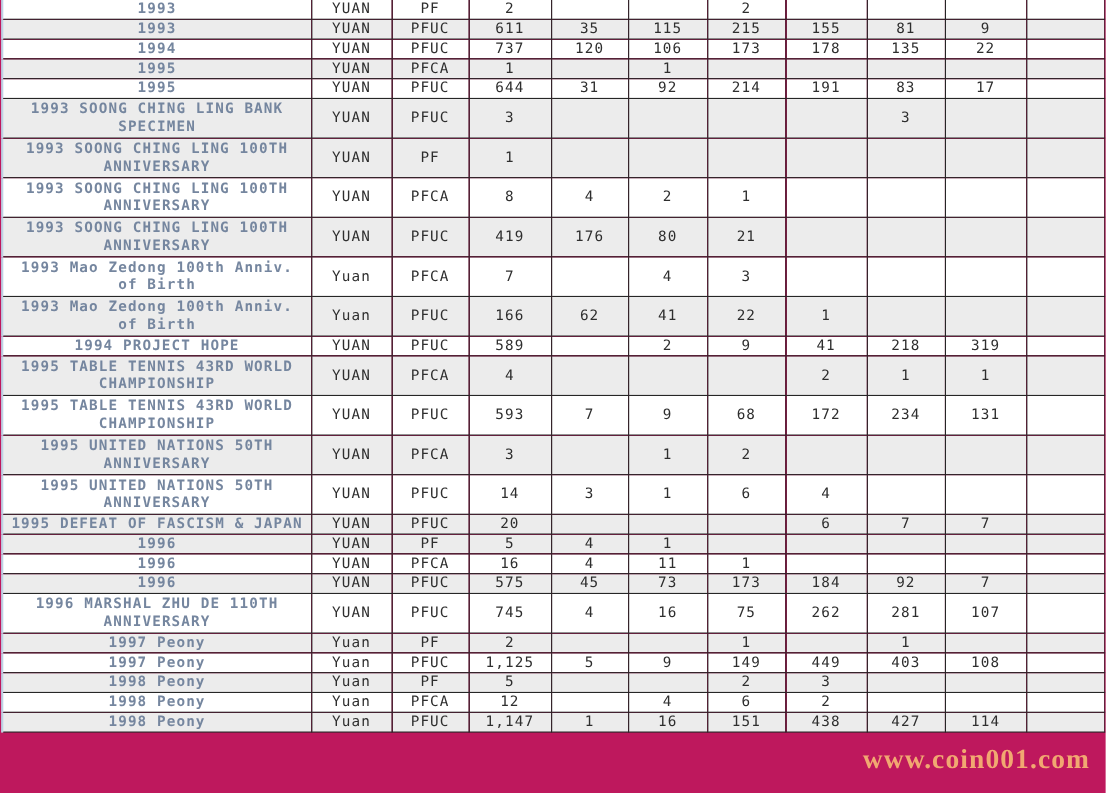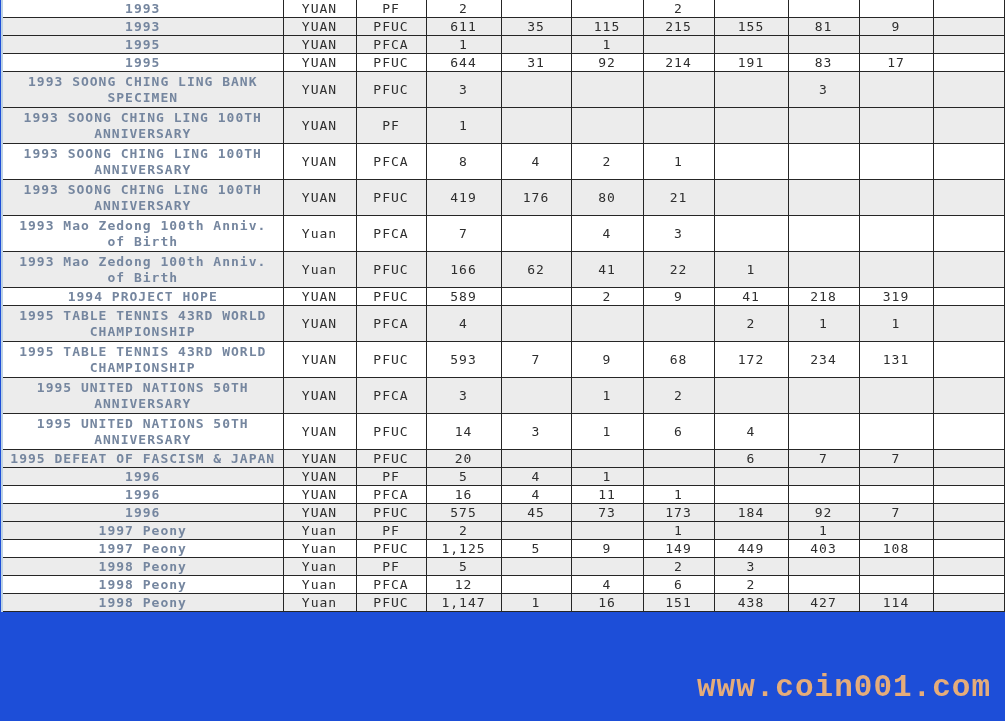--- a/index.html
+++ b/index.html
@@ -13,21 +13,21 @@
   html,body{margin:0;padding:0;}
   body{
     font-family:"DejaVu Sans Mono","Liberation Mono",monospace;
     background:#ffffff;
   }
   .page{
     position:relative;
     width:1005px;
     height:721px;
     overflow:hidden;
-    background:#1d4ed8;
+    background:#be185d;
   }
   table.census{
     border-collapse:collapse;
     table-layout:fixed;
     width:1002px;
     margin-left:1px;
     margin-top:-1px;
   }
   table.census td{
     border:1px solid var(--grid-color);
@@ -49,23 +49,23 @@
     line-height:16px;
   }
   tr.single{height:18px;}
   tr.tall{height:36px;border-radius:18px;}
   tr.alt td{background:var(--alt-row);}
   tr:not(.alt) td{background:#ffffff;}
   .watermark{
     position:absolute;
     right:14px;
     bottom:16px;
-    font-family:Liberation Mono, monospace;
+    font-family:Liberation Serif, serif;
     font-weight:bold;
-    font-size:31px;
+    font-size:25px;
     letter-spacing:1px;
     color:var(--watermark-color);
     opacity:0.92;
     pointer-events:none;
     z-index:5;
   }
 </style>
 </head>
 <body>
 
@@ -104,20 +104,33 @@
           <td>PFUC</td>
           <td>611</td>
           <td>35</td>
           <td>115</td>
           <td>215</td>
           <td>155</td>
           <td>81</td>
           <td>9</td>
           <td></td>
         </tr>
+        <tr class="single">
+          <td class="desc">1994</td>
+          <td>YUAN</td>
+          <td>PFUC</td>
+          <td>737</td>
+          <td>120</td>
+          <td>106</td>
+          <td>173</td>
+          <td>178</td>
+          <td>135</td>
+          <td>22</td>
+          <td></td>
+        </tr>
         <tr class="single alt">
           <td class="desc">1995</td>
           <td>YUAN</td>
           <td>PFCA</td>
           <td>1</td>
           <td></td>
           <td>1</td>
           <td></td>
           <td></td>
           <td></td>
@@ -325,20 +338,33 @@
           <td>PFUC</td>
           <td>575</td>
           <td>45</td>
           <td>73</td>
           <td>173</td>
           <td>184</td>
           <td>92</td>
           <td>7</td>
           <td></td>
         </tr>
+        <tr class="tall">
+          <td class="desc">1996 MARSHAL ZHU DE 110TH<br>ANNIVERSARY</td>
+          <td>YUAN</td>
+          <td>PFUC</td>
+          <td>745</td>
+          <td>4</td>
+          <td>16</td>
+          <td>75</td>
+          <td>262</td>
+          <td>281</td>
+          <td>107</td>
+          <td></td>
+        </tr>
         <tr class="single alt">
           <td class="desc">1997 Peony</td>
           <td>Yuan</td>
           <td>PF</td>
           <td>2</td>
           <td></td>
           <td></td>
           <td>1</td>
           <td></td>
           <td>1</td>

